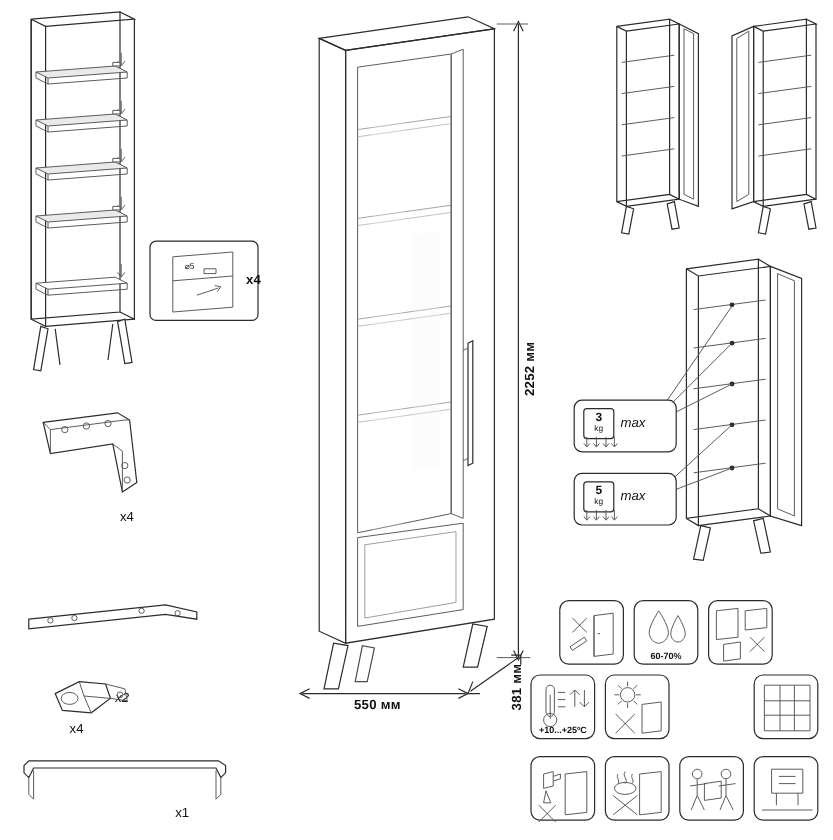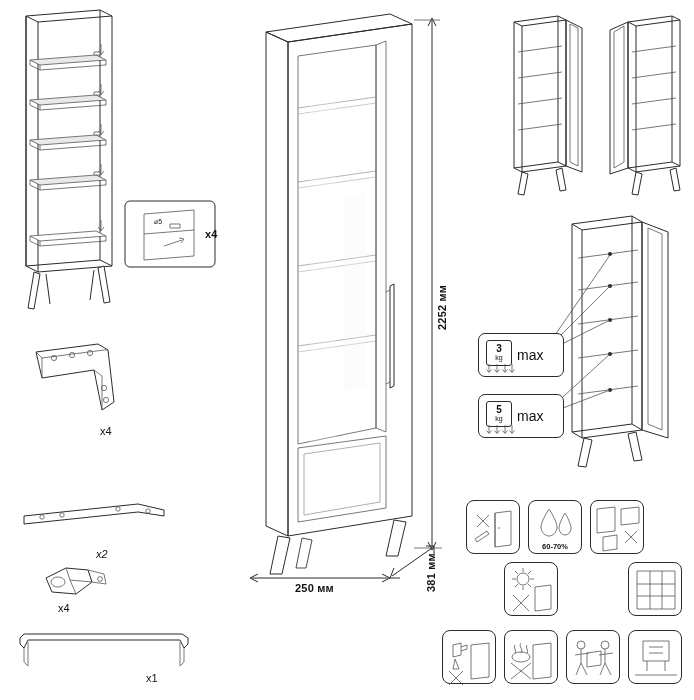--- a/index.html
+++ b/index.html
@@ -74,21 +74,21 @@
     border: 1.2px solid #2b2b2b;
     border-radius: 3px;
     text-align: center;
     line-height: 1;
     padding-top: 3px;
   }
   .badge .kgnum { font-size: 10px; font-weight: bold; color: #111; display:block; }
   .badge .kgunit { font-size: 7px; color: #111; display:block; }
   .badge .maxtxt {
     position: absolute; left: 38px; top: 13px;
-    font-size: 14px; color: #111;
+    font-size: 11px; color: #111; font-style: italic;
   }
   .badge .arrows {
     position: absolute; left: 6px; bottom: 2px;
     width: 30px; height: 11px;
   }
 </style>
 </head>
 <body>
 
 <div id="root">
@@ -173,21 +173,21 @@
 
   <div class="abs" style="left:18px; top:500px;">
     <svg width="150" height="40" viewBox="0 0 150 40">
       <path class="ln" d="M6 16 L120 4 L146 10 L146 16 L120 12 L6 24 Z" fill="#f2f3f3"></path>
       <circle cx="24" cy="17" r="2.2" class="ln-thin" fill="#fff"></circle>
       <circle cx="44" cy="15" r="2.2" class="ln-thin" fill="#fff"></circle>
       <circle cx="100" cy="9" r="2.2" class="ln-thin" fill="#fff"></circle>
       <circle cx="130" cy="11" r="2.2" class="ln-thin" fill="#fff"></circle>
     </svg>
   </div>
-  <div class="abs qty" style="left:96px; top:548px;font-style:italic;">x2</div>
+  <div class="abs qty" style="left:96px; top:576px;font-style:italic;">x2</div>
 
   <div class="abs" style="left:36px; top:560px;">
     <svg width="90" height="46" viewBox="0 0 90 46">
       <path class="ln" d="M10 18 L30 8 L52 10 L56 22 L40 34 L16 32 Z" fill="#f0f1f1"></path>
       <path class="ln-thin" d="M30 8 L34 20 L40 34 M34 20 L56 22"></path>
       <ellipse cx="22" cy="22" rx="7" ry="5" class="ln-thin" fill="#fff"></ellipse>
       <path class="ln-thin" d="M52 10 L68 14 L70 24 L56 22"></path>
       <circle cx="64" cy="19" r="2.4" class="ln-thin" fill="#fff"></circle>
     </svg>
   </div>
@@ -252,21 +252,21 @@
   </div>
   <div class="abs dim dim-v" style="left:436px; top:330px;">2252 мм</div>
 
   <div class="abs" style="left:246px; top:566px;">
     <svg width="150" height="22" viewBox="0 0 150 22">
       <path class="ln" d="M6 12 L142 12"></path>
       <path class="ln" d="M12 8 L4 12 L12 16"></path>
       <path class="ln" d="M136 8 L144 12 L136 16"></path>
     </svg>
   </div>
-  <div class="abs dim" style="left:295px; top:582px;">250 мм</div>
+  <div class="abs dim" style="left:295px; top:582px;">550 мм</div>
 
   <div class="abs" style="left:386px; top:530px;">
     <svg width="60" height="60" viewBox="0 0 60 60">
       <path class="ln" d="M6 46 L46 18"></path>
       <path class="ln" d="M8 38 L4 48 L14 48"></path>
       <path class="ln" d="M40 16 L48 16 L48 24"></path>
     </svg>
   </div>
   <div class="abs dim" style="left:425px; top:592px; transform:rotate(-90deg); transform-origin:left top;">381 мм</div>
 
@@ -397,20 +397,31 @@
 
   <div class="tile" style="left:590px; top:500px;">
     <svg width="54" height="54" viewBox="0 0 54 54">
       <path class="ln-thin" d="M6 8 L24 6 L24 30 L6 32 Z" fill="#fff"></path>
       <path class="ln-thin" d="M30 8 L48 6 L48 22 L30 24 Z" fill="#fff"></path>
       <path class="ln-thin" d="M12 36 L26 34 L26 48 L12 50 Z" fill="#fff"></path>
       <path class="ln-thin" d="M34 30 L46 42 M34 42 L46 30" stroke="#111" stroke-width="1.6"></path>
     </svg>
   </div>
 
+  <div class="tile" style="left:442px; top:562px;">
+    <svg width="54" height="54" viewBox="0 0 54 54">
+      <rect x="12" y="8" width="7" height="26" rx="3.5" class="ln-thin" fill="#fff"></rect>
+      <circle cx="15.5" cy="37" r="5.5" class="ln-thin" fill="#fff"></circle>
+      <path class="ln-thin" d="M15.5 16 L15.5 36" stroke-width="2"></path>
+      <path class="ln-thin" d="M22 14 L28 14 M22 20 L28 20 M22 26 L28 26"></path>
+      <path class="ln-thin" d="M36 12 L36 26 M32 16 L36 12 L40 16"></path>
+      <path class="ln-thin" d="M44 12 L44 26 M40 22 L44 26 L48 22"></path>
+    </svg>
+    <div class="cap">+10...+25ºC</div>
+  </div>
 
   <div class="tile" style="left:504px; top:562px;">
     <svg width="54" height="54" viewBox="0 0 54 54">
       <circle cx="18" cy="16" r="6" class="ln-thin" fill="#fff"></circle>
       <g class="ln-thin">
         <path d="M18 5 L18 9 M18 23 L18 27 M7 16 L11 16 M25 16 L29 16"></path>
         <path d="M10 8 L13 11 M23 21 L26 24 M26 8 L23 11 M13 21 L10 24"></path>
       </g>
       <path class="ln-thin" d="M30 24 L46 22 L46 46 L30 48 Z" fill="#fff"></path>
       <path class="ln-thin" d="M8 32 L24 48 M8 48 L24 32" stroke="#111" stroke-width="1.5"></path>

